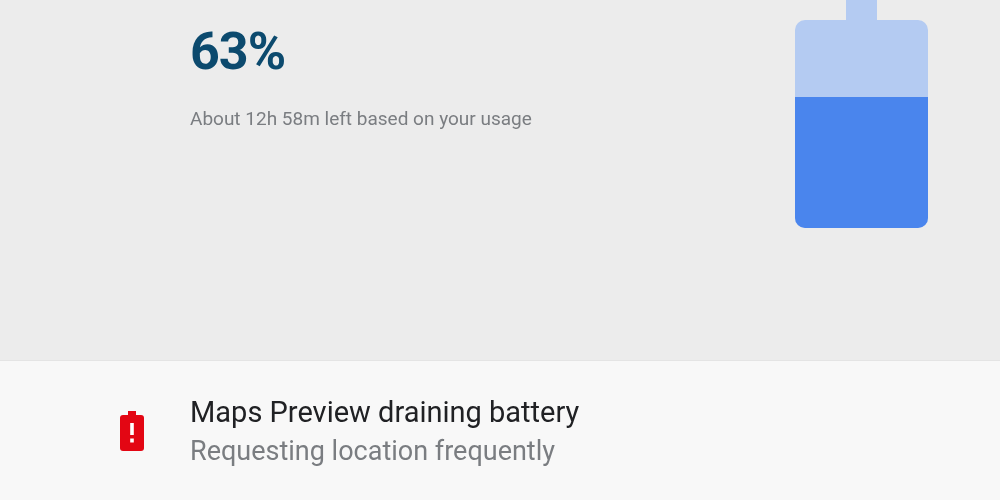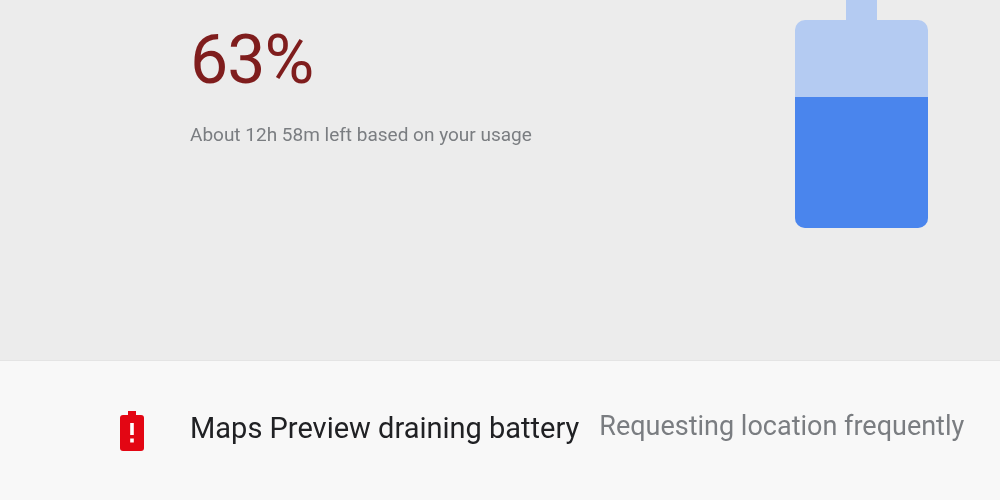--- a/index.html
+++ b/index.html
@@ -9,23 +9,23 @@
       background: #ececec;
       color: #202124;
     }
     .header {
       background: #ececec;
       padding: 26px 40px 90px 190px;
       position: relative;
       height: 360px;
     }
     .percentage {
-      font-size: 68px;
-      font-weight: 400;
-      color: #7f1d1d;
+      font-size: 52px;
+      font-weight: 700;
+      color: #0c4a6e;
       letter-spacing: -1px;
       line-height: 1;
       margin-bottom: 28px;
     }
     .estimate {
       font-size: 19px;
       font-weight: 400;
       color: #7a7d81;
       line-height: 1.35;
       max-width: 480px;
@@ -44,33 +44,32 @@
       align-items: center;
       padding-left: 120px;
       border-top: 1px solid #e4e4e4;
     }
     .alert-icon {
       width: 24px;
       height: 40px;
       margin-right: 46px;
       flex-shrink: 0;
     }
-    .alert-text { display: flex; flex-direction: row; }
+    .alert-text { display: flex; flex-direction: column; }
     .alert-title {
       font-size: 29px;
       color: #202124;
       font-weight: 400;
       line-height: 1.25;
       margin-bottom: 4px;
     }
     .alert-subtitle {
       font-size: 27px;
       color: #7a7d81;
       font-weight: 400;
-      margin-left: 20px;
     }
   </style>
 </head>
 <body>
 
 <div class="header">
   <div class="percentage">63%</div>
   <div class="estimate">About 12h 58m left based on your usage</div>
   <div class="battery-graphic">
     <svg viewBox="0 0 133 228" width="133" height="228">

